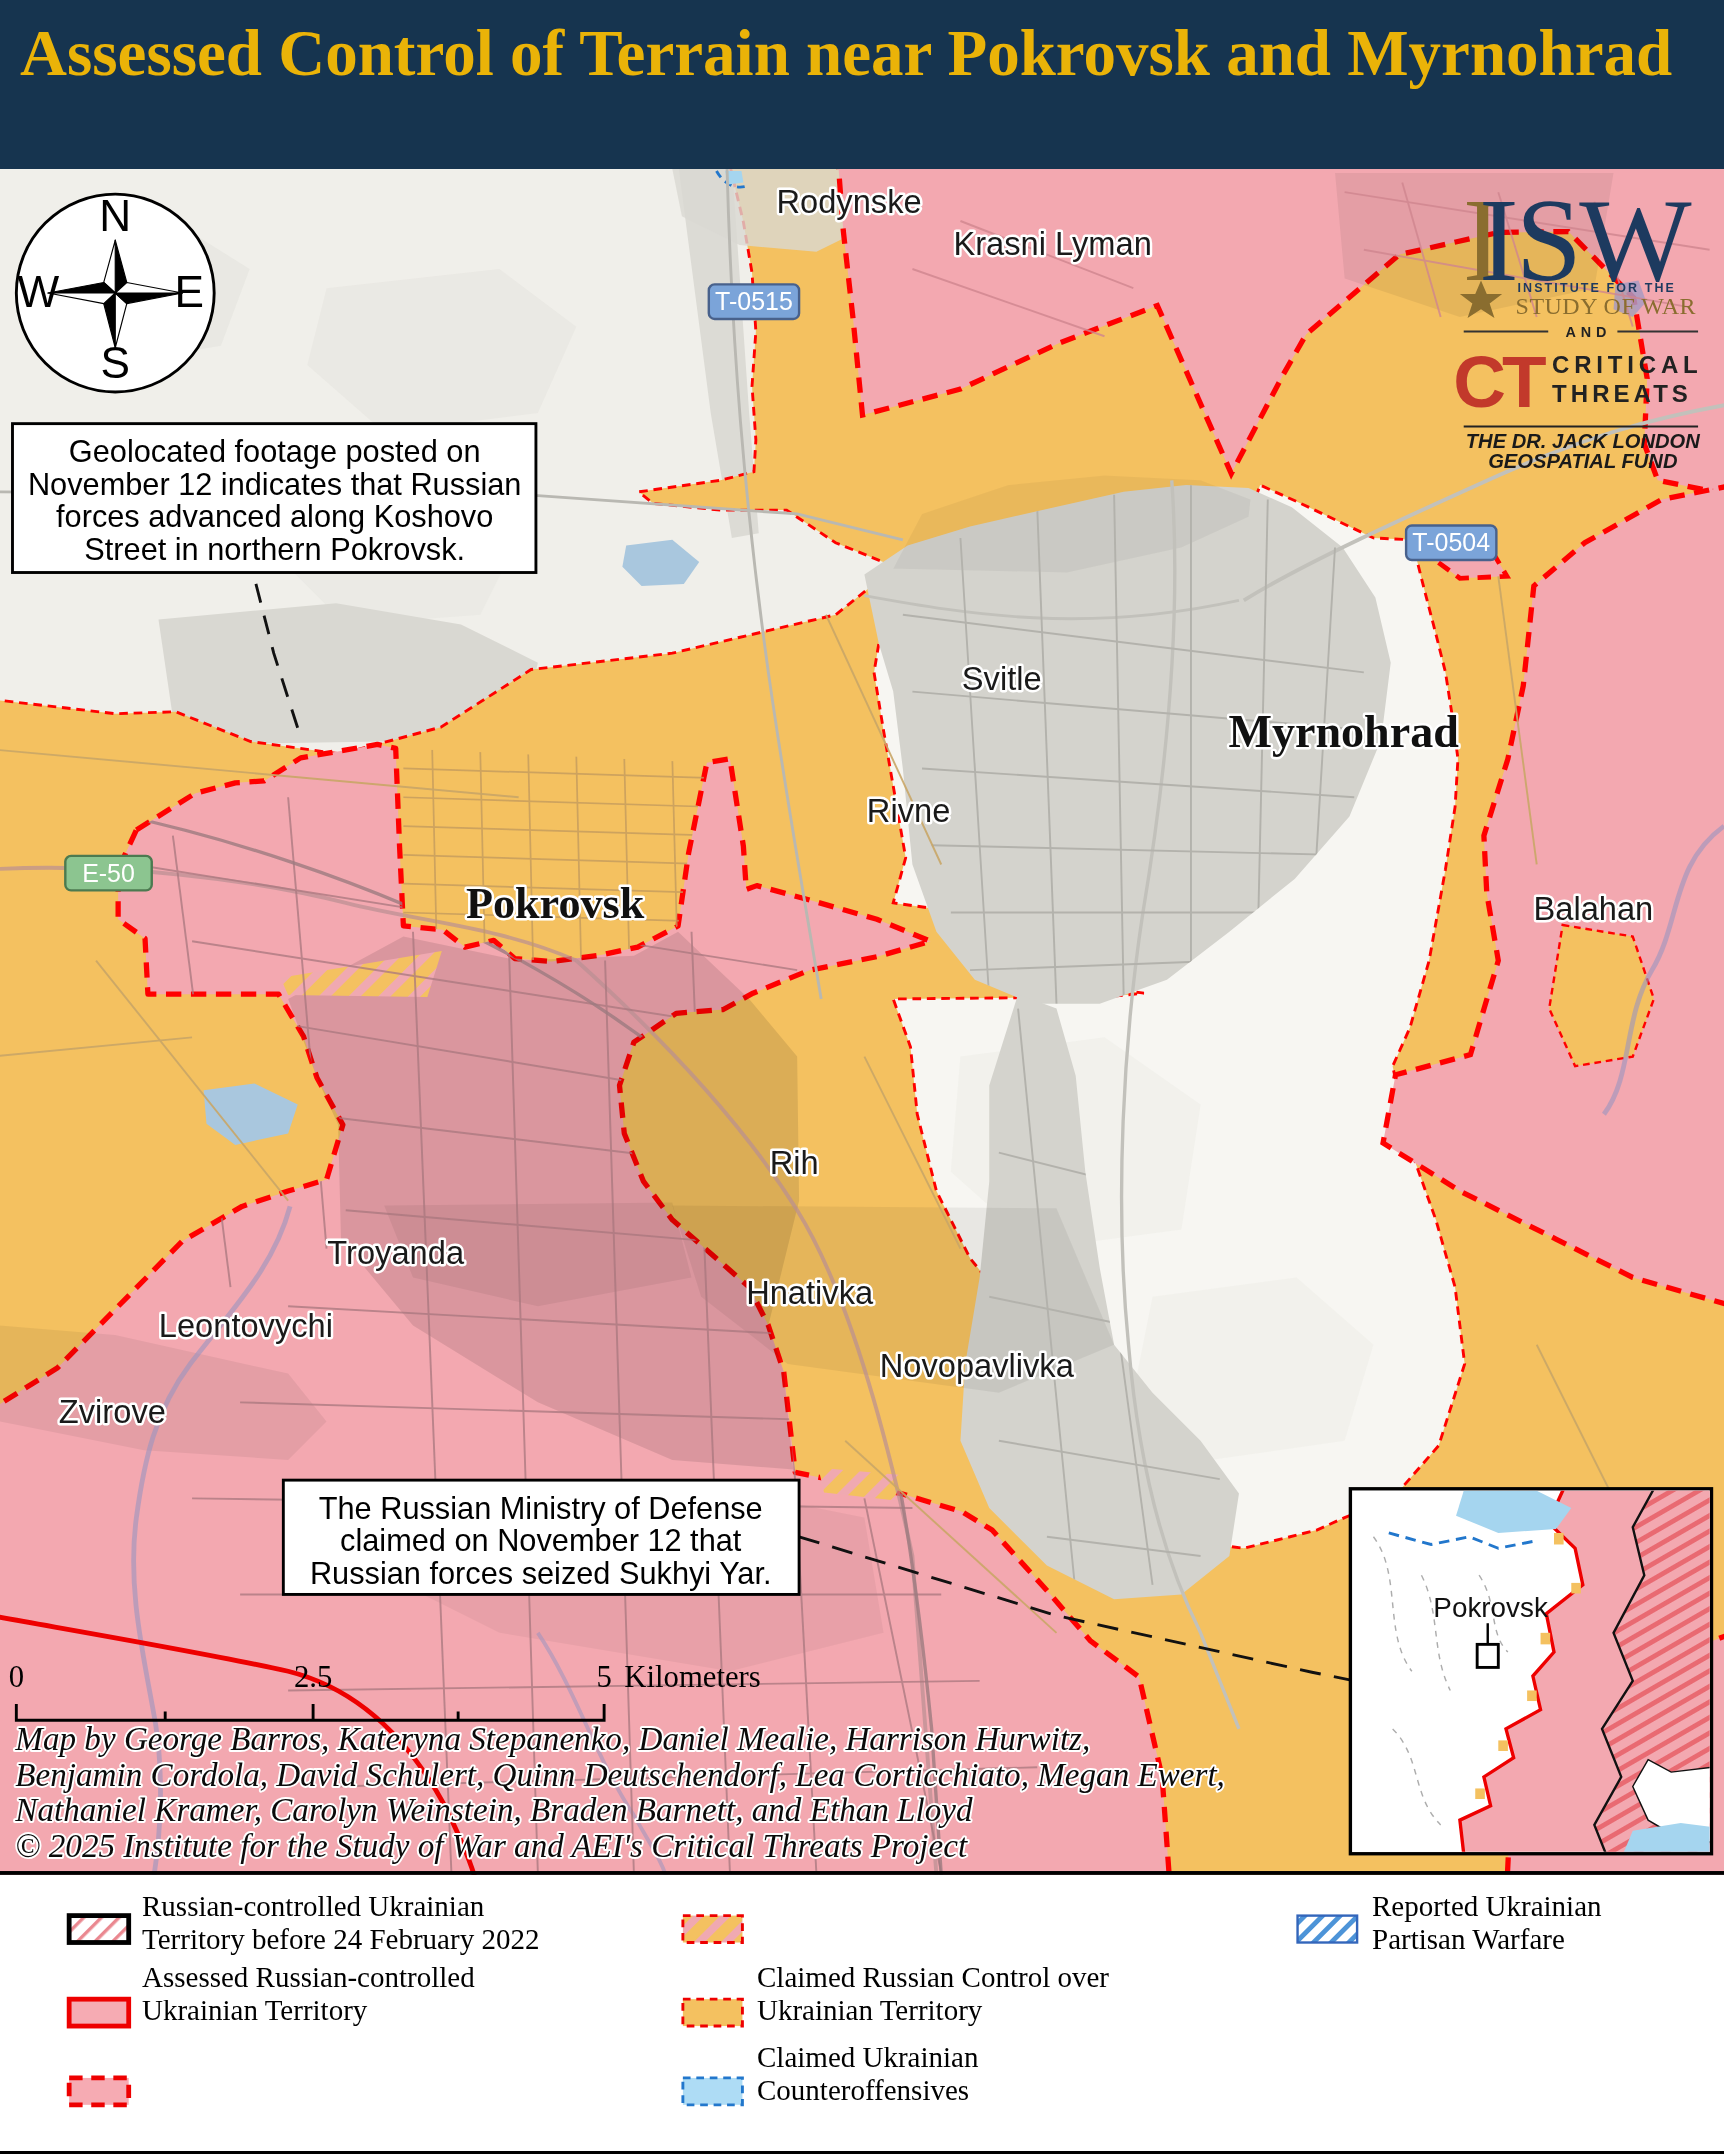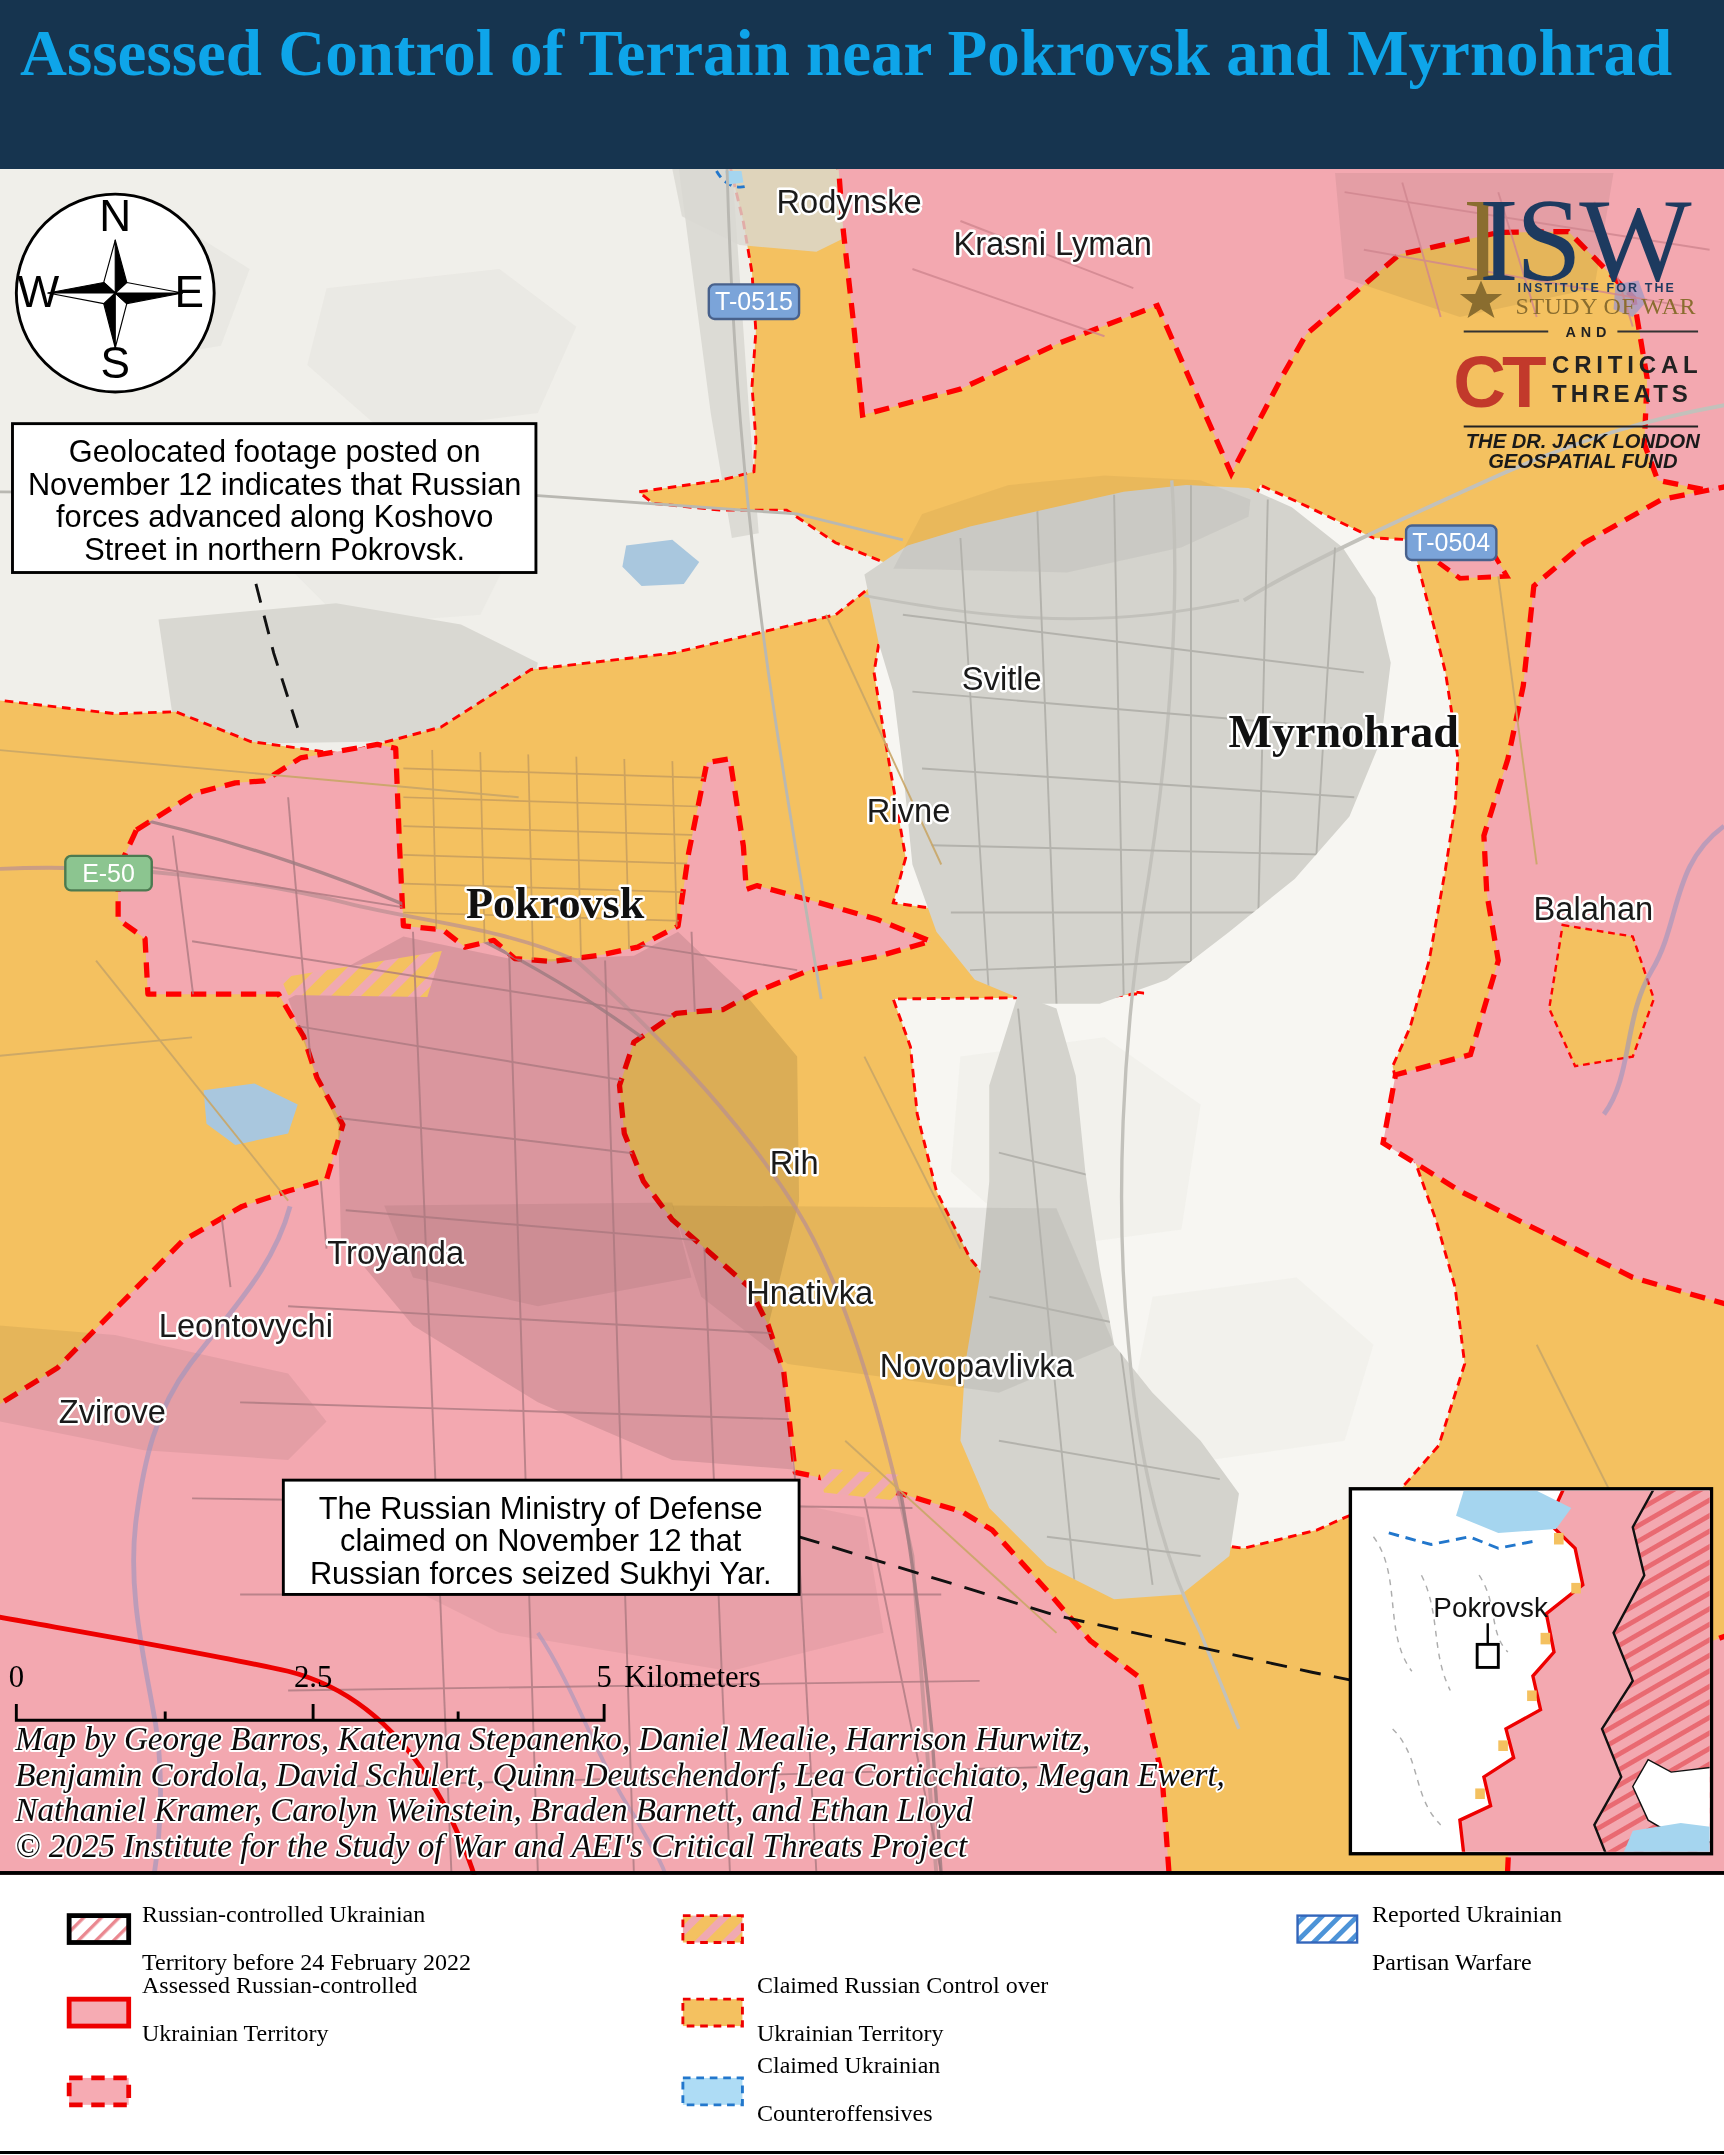--- a/index.html
+++ b/index.html
@@ -1,21 +1,21 @@
 <!DOCTYPE html>
 <html><head>
 <meta charset="utf-8">
 <style>
 html,body{margin:0;padding:0}
 body{width:1724px;height:2156px;position:relative;background:#ffffff;font-family:"Liberation Sans",sans-serif;overflow:hidden}
-#header{position:absolute;left:0;top:0;width:1724px;height:169px;background:#16344f;color:#0ea5e9;font-family:"Liberation Serif",serif;font-weight:bold}
+#header{position:absolute;left:0;top:0;width:1724px;height:169px;background:#16344f;color:#eab308;font-family:"Liberation Serif",serif;font-weight:bold}
 #header .t1{position:absolute;left:20px;top:16.3px;font-size:65px;letter-spacing:0px;white-space:nowrap}
 #header .t2{position:absolute;left:20px;top:92px;font-size:64px;white-space:nowrap}
 #legend{position:absolute;left:0;top:1875px;width:1724px;height:281px;background:#ffffff;font-family:"Liberation Serif",serif;color:#000}
-.lg{position:absolute;font-size:24px;line-height:48px}
+.lg{position:absolute;font-size:29px;line-height:33px}
 #botline{position:absolute;left:0;top:2151px;width:1724px;height:2.9px;background:#000}
 </style>
 </head>
 <body>
 
 <div id="header">
   <div class="t1">Assessed Control of Terrain near Pokrovsk and Myrnohrad</div>
 </div>
 
 <svg id="map" width="1724" height="1706" viewBox="0 176 1795 1776" style="position:absolute;left:0;top:169px" xmlns="http://www.w3.org/2000/svg">

